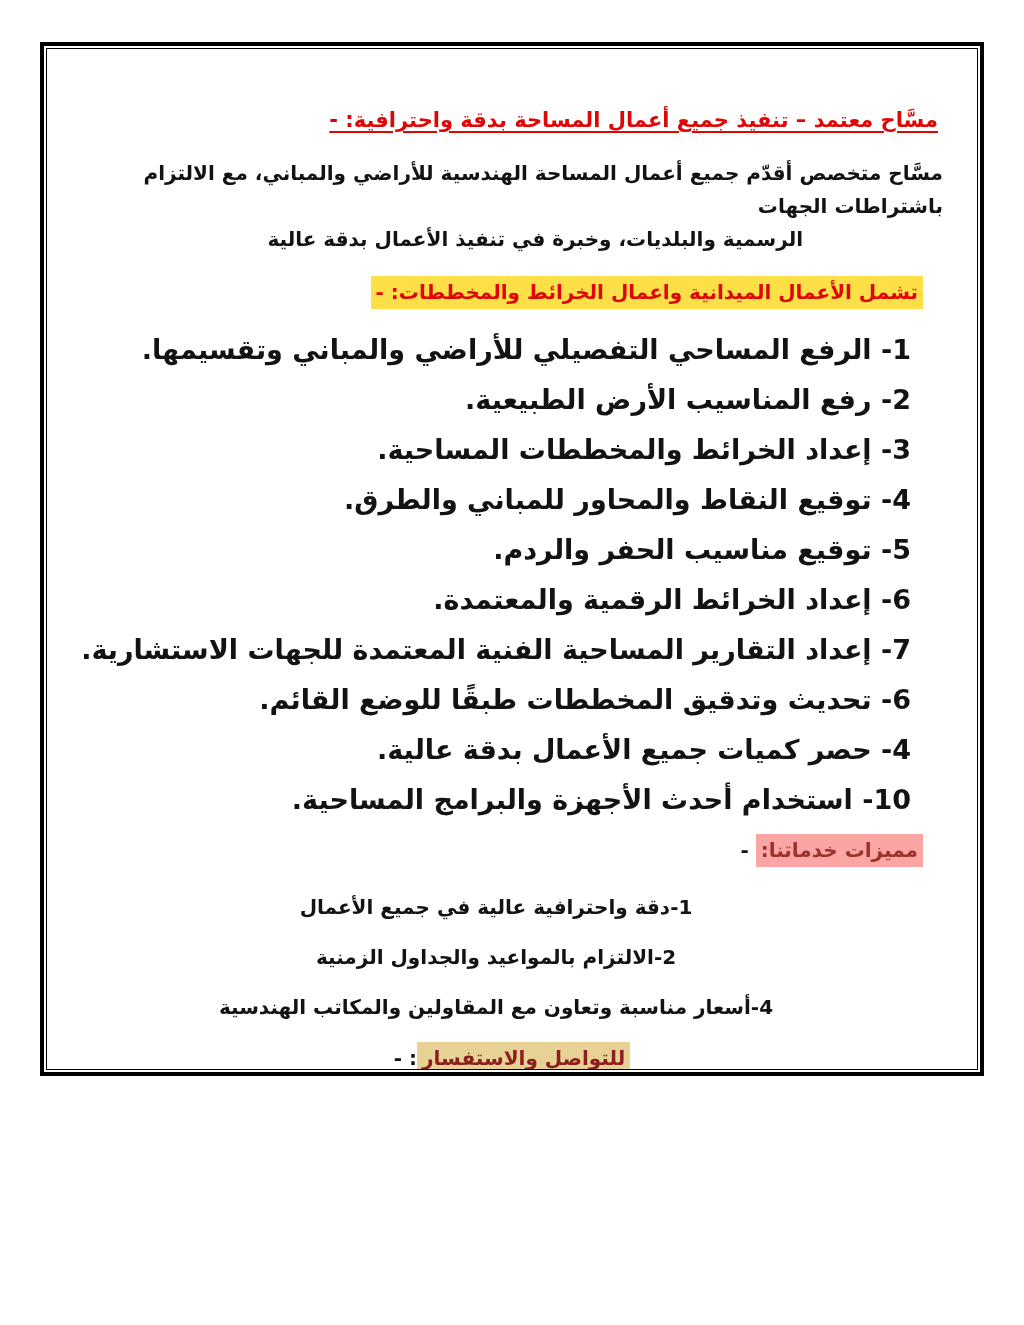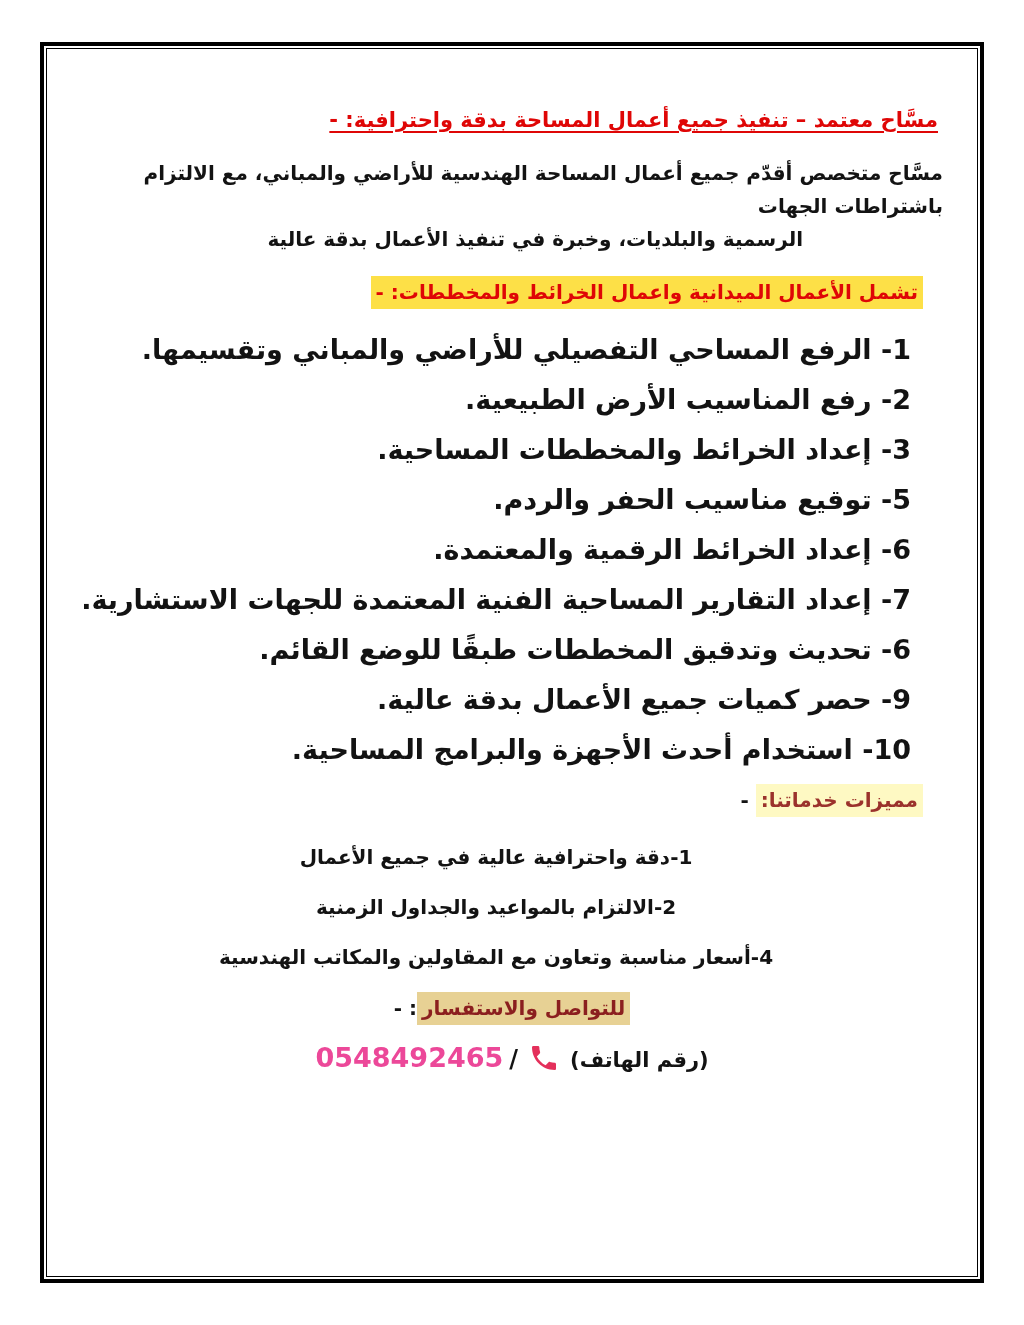--- a/index.html
+++ b/index.html
@@ -10,21 +10,21 @@
     background: #ffffff;
     overflow: hidden;
     font-family: "DejaVu Sans", sans-serif;
     font-weight: bold;
   }
   .page-frame {
     position: absolute;
     left: 40px;
     top: 42px;
     width: 944px;
-    height: 1241px;
+    height: 1034px;
     box-sizing: border-box;
     border: 4px solid #000;
     padding: 2px;
     background: #fff;
   }
   .page-frame-inner {
     width: 100%;
     height: 100%;
     box-sizing: border-box;
     border: 1px solid #000;
@@ -40,21 +40,21 @@
     text-decoration: underline;
     text-underline-offset: 4px;
     line-height: 30px;
   }
   .intro { margin-top: 22px; font-size: 20px; color: #131313; line-height: 33px; }
   .intro .line1 { text-align: right; margin-top: 9px; }
   .intro .line2 { text-align: right; margin-right: 140px; }
   .sec-heading { text-align: right; font-size: 20px; margin: 24px 20px 0 0; line-height: 24px; }
   .hl { padding: 4px 5px 5px 5px; }
   .hl-services { background: #fde047; color: #df0606; }
-  .hl-features { background: #fef9c3; color: #9b322c; }
+  .hl-features { background: #fca5a5; color: #9b322c; }
   .hl-contact  { background: #e7d194; color: #8b1f1f; }
   .suffix { color: #131313; background: transparent; }
   .num-list { margin-top: 34px; font-size: 27px; color: #131313; }
   .num-list .list-item {
     text-align: right;
     margin: 0 32px 27px 0;
     line-height: 23px;
   }
   .features-list { margin-top: 34px; font-size: 20px; color: #131313; }
   .features-list .list-item {
@@ -97,25 +97,26 @@
     </div>
 
     <div class="sec-heading">
       <span class="hl hl-services">تشمل الأعمال الميدانية واعمال الخرائط والمخططات: -</span>
     </div>
 
     <div class="num-list">
       <div class="list-item">1- الرفع المساحي التفصيلي للأراضي والمباني وتقسيمها.</div>
       <div class="list-item">2- رفع المناسيب الأرض الطبيعية.</div>
       <div class="list-item">3- إعداد الخرائط والمخططات المساحية.</div>
+      <div class="list-item">4- توقيع النقاط والمحاور للمباني والطرق.</div>
       <div class="list-item">5- توقيع مناسيب الحفر والردم.</div>
       <div class="list-item">6- إعداد الخرائط الرقمية والمعتمدة.</div>
       <div class="list-item">7- إعداد التقارير المساحية الفنية المعتمدة للجهات الاستشارية.</div>
       <div class="list-item">6- تحديث وتدقيق المخططات طبقًا للوضع القائم.</div>
-      <div class="list-item">9- حصر كميات جميع الأعمال بدقة عالية.</div>
+      <div class="list-item">4- حصر كميات جميع الأعمال بدقة عالية.</div>
       <div class="list-item">10- استخدام أحدث الأجهزة والبرامج المساحية.</div>
     </div>
 
     <div class="sec-heading">
       <span class="hl hl-features">مميزات خدماتنا:</span><span class="suffix"> -</span>
     </div>
 
     <div class="features-list">
       <div class="list-item">1-دقة واحترافية عالية في جميع الأعمال</div>
       <div class="list-item">2-الالتزام بالمواعيد والجداول الزمنية</div>

